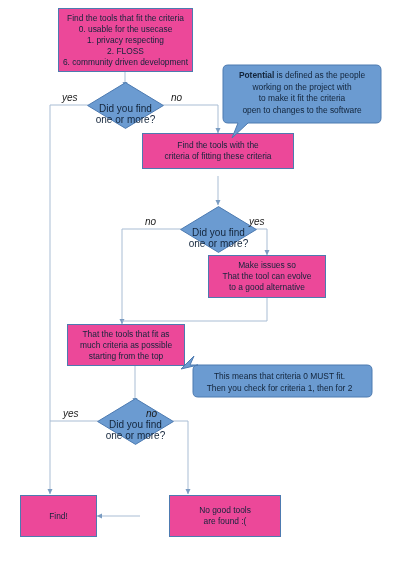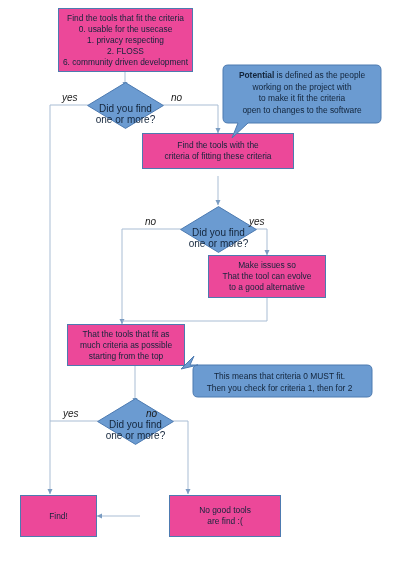--- a/index.html
+++ b/index.html
@@ -230,17 +230,17 @@
 
   <div class="node" style="left:20px; top:495px; width:77px; height:42px;">
     <div class="lines">
       <span>Find!</span>
     </div>
   </div>
 
   <div class="node" style="left:140px; top:495px; width:112px; height:42px;margin-left:29px;">
     <div class="lines">
       <span>No good tools</span>
-      <span>are find :(</span>
+      <span>are found :(</span>
     </div>
   </div>
 
 </div>
 
 </body></html>

